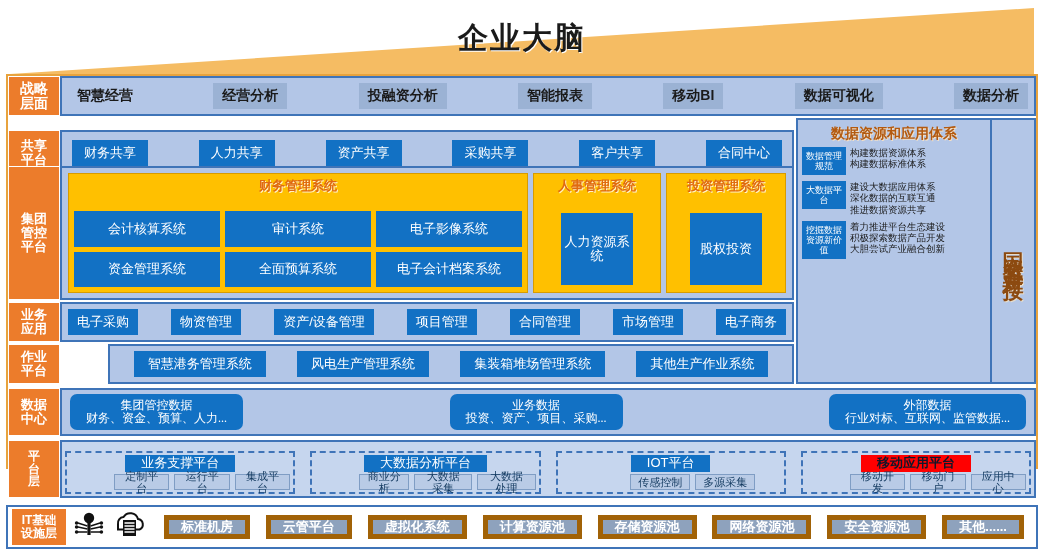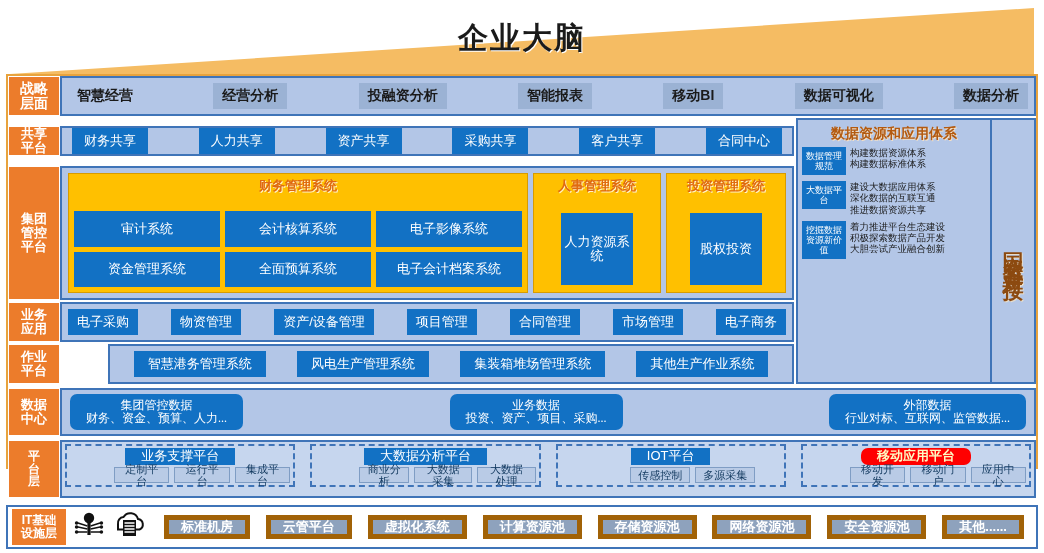--- a/index.html
+++ b/index.html
@@ -46,21 +46,21 @@
   
   .chip{
     display:flex;align-items:center;justify-content:center;text-align:center;
     box-sizing:border-box;line-height:1.1;
   }
   .chip-blue{background:#1271c4;color:#ffffff;font-size:13px;font-weight:normal;}
   .chip-grayblue{background:#9bb2d4;color:#1a1a1a;font-size:14px;font-weight:bold;}
   .chip-plain{background:transparent;color:#1a1a1a;font-size:14px;font-weight:bold;}
   .chip-steel{background:#8ea2bd;color:#ffffff;font-size:13px;font-weight:bold;border:5px solid #a16207;}
   .chip-lightblue{background:#b9cbe6;color:#12395f;font-size:11px;border:1px solid #7f9dc4;}
-  .chip-red{background:#ff0000;color:#fef9c3;font-size:13px;font-weight:bold;border-radius:7px;}
+  .chip-red{background:#ff0000;color:#0f172a;font-size:13px;font-weight:bold;}
   .chip-round{border-radius:7px;}
 
   
   #row-strategy{left:8px;top:76px;width:1028px;height:40px;}
   #row-strategy .lbl{width:52px;font-size:14px;}
   #row-strategy .body-panel{padding:0 6px;justify-content:space-between;}
   #row-strategy .chip{height:26px;padding:0 9px;}
 
   
   #mid{position:absolute;left:8px;top:118px;width:1028px;height:266px;display:flex;}
@@ -134,21 +134,21 @@
   
   #row-data{left:8px;top:388px;width:1028px;height:48px;}
   #row-data .lbl{width:52px;}
   #row-data .body-panel{padding:0 8px;justify-content:space-between;}
   #row-data .chip{height:36px;padding:0 16px;flex-direction:column;font-size:12px;}
   #row-data .chip b{font-weight:normal;display:block;font-family:Liberation Serif, serif;}
 
   
   #row-plat{left:8px;top:440px;width:1028px;height:58px;}
   #row-plat .lbl{width:52px;font-size:12px;}
-  #row-plat .body-panel{padding:2px 3px;align-items:flex-start;gap:15px;background:#c6d6ee;}
+  #row-plat .body-panel{padding:2px 3px;align-items:flex-end;gap:15px;background:#c6d6ee;}
   .plat-group{
     flex:1;border:2px dashed #3f74b8;box-sizing:border-box;
     display:flex;flex-direction:column;align-items:center;justify-content:center;
     padding:2px 3px;gap:2px;
   }
   .plat-group .plat-title{
     height:17px;padding:0 16px;display:flex;align-items:center;justify-content:center;
   }
   .plat-subs{display:flex;gap:5px;margin-left:44px;}
   .plat-subs .chip{height:16px;padding:0 7px;}
@@ -187,21 +187,21 @@
         <div class="chip chip-grayblue">移动BI</div>
         <div class="chip chip-grayblue">数据可视化</div>
         <div class="chip chip-grayblue">数据分析</div>
       </div>
   </div>
 
   <div id="mid">
 
     <div id="mid-left">
 
-      <div class="row" id="row-share" style="position:relative;left:0;top:0;width:auto;align-items:center;">
+      <div class="row" id="row-share" style="position:relative;left:0;top:12px;width:auto;">
         <div class="lbl">
           <span>共享</span>
           <span>平台</span>
         </div>
         <div class="body-panel" id="share-items">
             <div class="chip chip-blue">财务共享</div>
             <div class="chip chip-blue">人力共享</div>
             <div class="chip chip-blue">资产共享</div>
             <div class="chip chip-blue">采购共享</div>
             <div class="chip chip-blue">客户共享</div>
@@ -213,22 +213,22 @@
         <div class="lbl">
           <span>集团</span>
           <span>管控</span>
           <span>平台</span>
         </div>
         <div class="body-panel">
 
           <div class="sys-card" id="sys-fin">
             <div class="sys-title">财务管理系统</div>
             <div class="sys-grid" id="fin-items">
+                <div class="chip chip-blue">会计核算系统</div>
                 <div class="chip chip-blue">审计系统</div>
-                <div class="chip chip-blue">会计核算系统</div>
                 <div class="chip chip-blue">电子影像系统</div>
                 <div class="chip chip-blue">资金管理系统</div>
                 <div class="chip chip-blue">全面预算系统</div>
                 <div class="chip chip-blue">电子会计档案系统</div>
               </div>
           </div>
 
           <div class="sys-card" id="sys-hr">
             <div class="sys-title">人事管理系统</div>
             <div class="sys-grid" id="hr-items">

